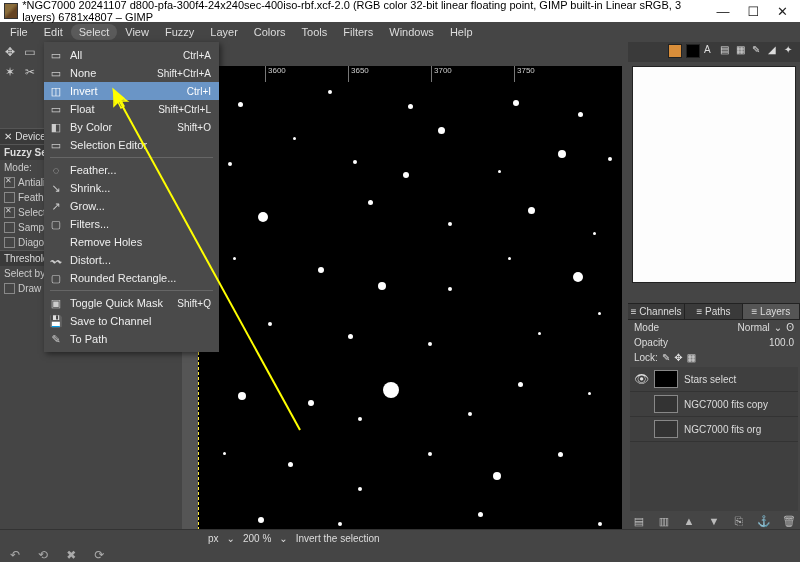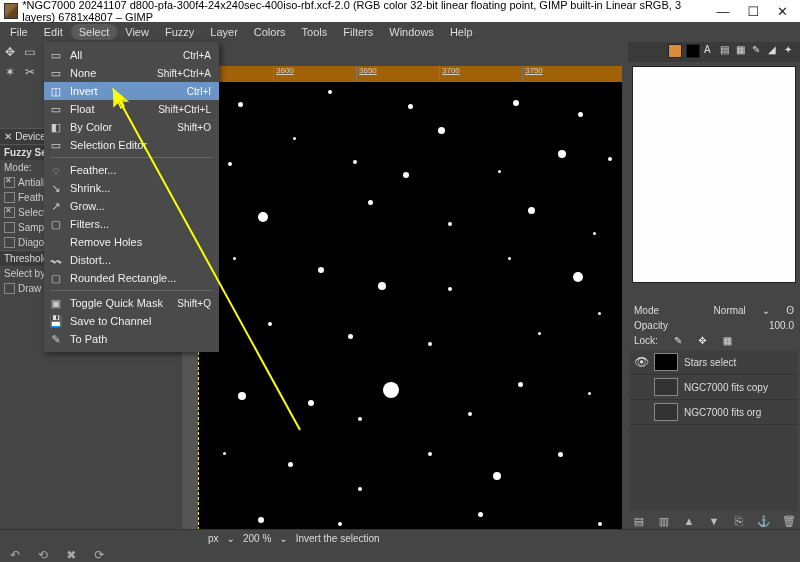--- a/index.html
+++ b/index.html
@@ -26,36 +26,36 @@
 .dropdown{position:absolute;left:44px;top:42px;width:175px;background:#4a4a4a;box-shadow:2px 2px 6px rgba(0,0,0,.5);padding:4px 0;z-index:50;}
 .dropdown .item{display:flex;align-items:center;height:18px;padding:0 8px 0 4px;font-size:11px;color:#eee;}
 .dropdown .item.disabled{color:#888;}
 .dropdown .item.hl{background:#6a95c6;color:#fff;}
 .dropdown .item .ic{width:16px;height:14px;margin-right:6px;display:flex;align-items:center;justify-content:center;font-size:11px;color:#ccc;}
 .dropdown .item.hl .ic{color:#fff;}
 .dropdown .item .sc{margin-left:auto;font-size:10px;}
 .dropdown .sep{height:1px;background:#666;margin:3px 6px;}
 
 .canvas-wrap{position:absolute;left:182px;top:66px;right:178px;bottom:32px;background:#454545;}
-.hruler{position:absolute;left:8px;right:0;top:0;height:16px;background:#a16207;border-bottom:1px solid #333;font-size:8px;color:#ccc;display:flex;text-decoration:underline;}
+.hruler{position:absolute;left:0;right:0;top:0;height:16px;background:#000000;border-bottom:1px solid #333;font-size:8px;color:#ccc;display:flex;}
 .hruler span{flex:0 0 80px;border-left:1px solid #777;padding-left:2px;}
 .vruler{position:absolute;left:0;top:16px;bottom:0;width:16px;background:#555;border-right:1px solid #333;}
 .canvas{position:absolute;left:16px;top:16px;right:0;bottom:0;background:#000;overflow:hidden;}
 .canvas .dash{position:absolute;border:1px dashed #ffeb3b;}
 .canvas .star{position:absolute;background:#fff;border-radius:50%;}
 .arrow{position:absolute;z-index:60;pointer-events:none;}
 
 .rightpanel{position:absolute;right:0;top:42px;width:172px;bottom:32px;background:#454545;display:flex;flex-direction:column;}
 .rp-toolbar{height:16px;background:#3a3a3a;display:flex;justify-content:flex-end;gap:4px;padding:2px 4px;font-size:10px;}
 .rp-toolbar span{width:12px;height:12px;}
 .preview{margin:4px;height:215px;background:#fdfdfd;border:1px solid #222;}
 .rp-tabs{display:flex;background:#3a3a3a;font-size:10px;border-top:1px solid #222;border-bottom:1px solid #222;}
 .rp-tabs span{flex:1;text-align:center;padding:2px 0;border-right:1px solid #222;}
 .rp-tabs span.active{background:#555;}
-.rp-row{display:flex;align-items:center;padding:2px 6px;font-size:10px;gap:16px;}
+.rp-row{display:flex;align-items:center;padding:2px 6px;font-size:10px;gap:4px;}
 .layers{flex:1;background:#3f3f3f;margin:2px;overflow:auto;}
 .layers .lrow{display:flex;align-items:center;height:24px;border-bottom:1px solid #333;padding:0 4px;gap:6px;font-size:10px;}
 .layers .eye{width:14px;font-size:12px;}
 .layers .thumb{width:22px;height:16px;border:1px solid #888;}
 .statusbar{position:absolute;left:0;right:0;bottom:16px;height:16px;background:#454545;border-top:1px solid #333;display:flex;align-items:center;font-size:10px;padding:0 8px;gap:8px;}
 .bottombar{position:absolute;left:0;right:0;bottom:0;height:16px;background:#454545;}
 .layer-btns{display:flex;justify-content:space-between;padding:2px 4px;font-size:11px;color:#bbb;}
 .layer-btns span{width:14px;text-align:center;}
 </style>
 </head>
@@ -290,20 +290,25 @@
     <span style="background:#000;border:1px solid #222"></span>
     <span>A</span>
     <span>▤</span>
     <span>▦</span>
     <span>✎</span>
     <span>◢</span>
     <span>✦</span>
   </div>
   <div class="preview"></div>
   <div style="height:16px"></div>
+  <div class="rp-tabs" id="rp-tabs">
+      <span>≡ Channels</span>
+      <span>≡ Paths</span>
+      <span class="active">≡ Layers</span>
+    </div>
   <div class="rp-row">
     <span>Mode</span>
     <span style="margin-left:auto">Normal</span>
     <span>⌄</span>
     <span>ʘ</span>
   </div>
   <div class="rp-row">
     <span>Opacity</span>
     <span style="flex:1"></span>
     <span>100.0</span>

